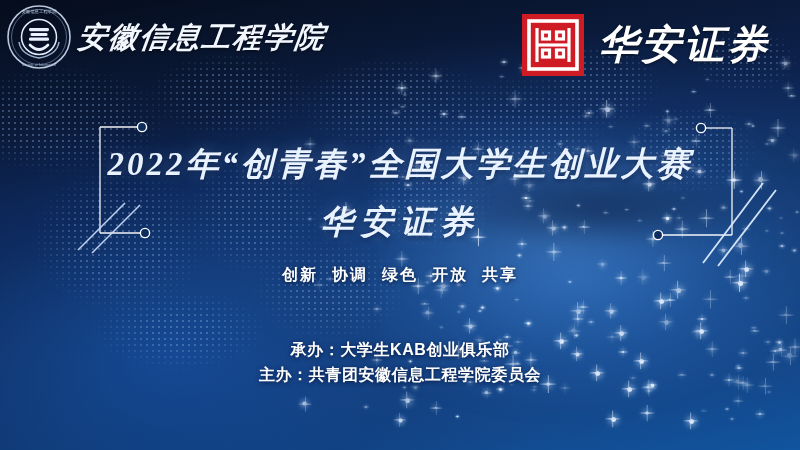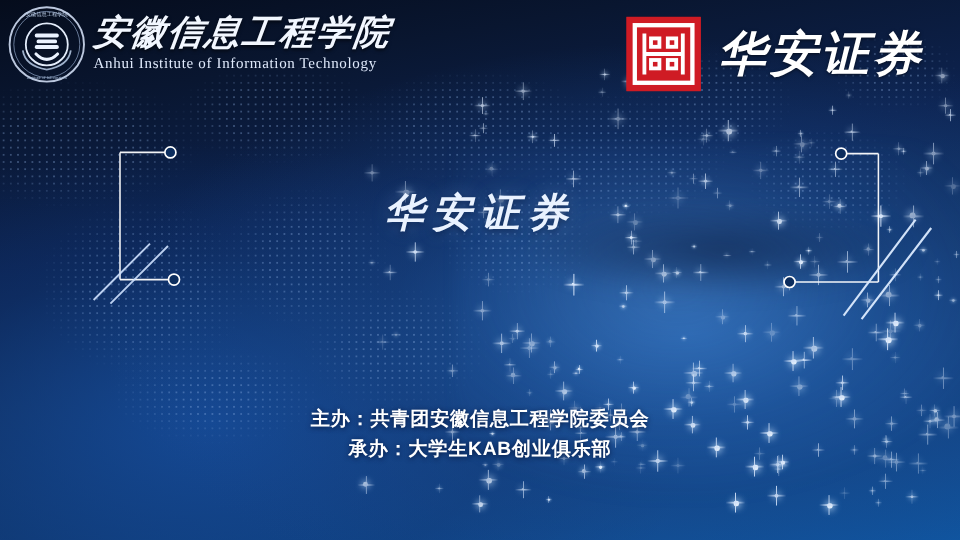--- a/index.html
+++ b/index.html
@@ -387,21 +387,20 @@
         <g fill="#c3d4ee" font-family="Liberation Serif, serif" font-size="4.4">
           <text x="33" y="9" text-anchor="middle">安徽信息工程学院</text>
         </g>
         <g fill="#a8bdd9" font-family="Liberation Serif, serif" font-size="3.6">
           <text x="33" y="62" text-anchor="middle">Institute of Information</text>
         </g>
       </svg>
     </div>
     <div class="school-names">
       <div class="school-cn">安徽信息工程学院</div>
-      <div class="school-en">Anhui Institute of Information  Technology</div>
     </div>
   </div>
 
   <div class="logo-right">
     <div class="ha-mark">
       <svg viewBox="0 0 62 62" width="62" height="62">
         <rect x="0" y="0" width="62" height="62" fill="#cf1b24"></rect>
         <g fill="none" stroke="#ffffff" stroke-width="3.6">
           <rect x="7" y="7" width="48" height="48"></rect>
         </g>
@@ -443,22 +442,24 @@
       <circle cx="701" cy="128" r="4.6" fill="#0c2d5e" stroke="#ffffff" stroke-width="1.4"></circle>
       <circle cx="658" cy="235" r="4.6" fill="#0c2d5e" stroke="#ffffff" stroke-width="1.4"></circle>
       <g stroke="#dcebff" stroke-width="1.8" opacity=".95">
         <path d="M703 263 L763 183"></path>
         <path d="M718 266 L776 190"></path>
       </g>
     </svg>
   </div>
 
   <div class="title-block">
+    <div class="title-line title-1">2022年“创青春”全国大学生创业大赛</div>
     <div class="title-line title-2">华安证券</div>
   </div>
 
+  <div class="slogan" id="slogan"><span>创新</span><span>协调</span><span>绿色</span><span>开放</span><span>共享</span></div>
 
   <div class="org">
+    <div>承办：大学生KAB创业俱乐部</div>
     <div>主办：共青团安徽信息工程学院委员会</div>
-    <div>承办：大学生KAB创业俱乐部</div>
   </div>
 
 </div>
 
 </body></html>

